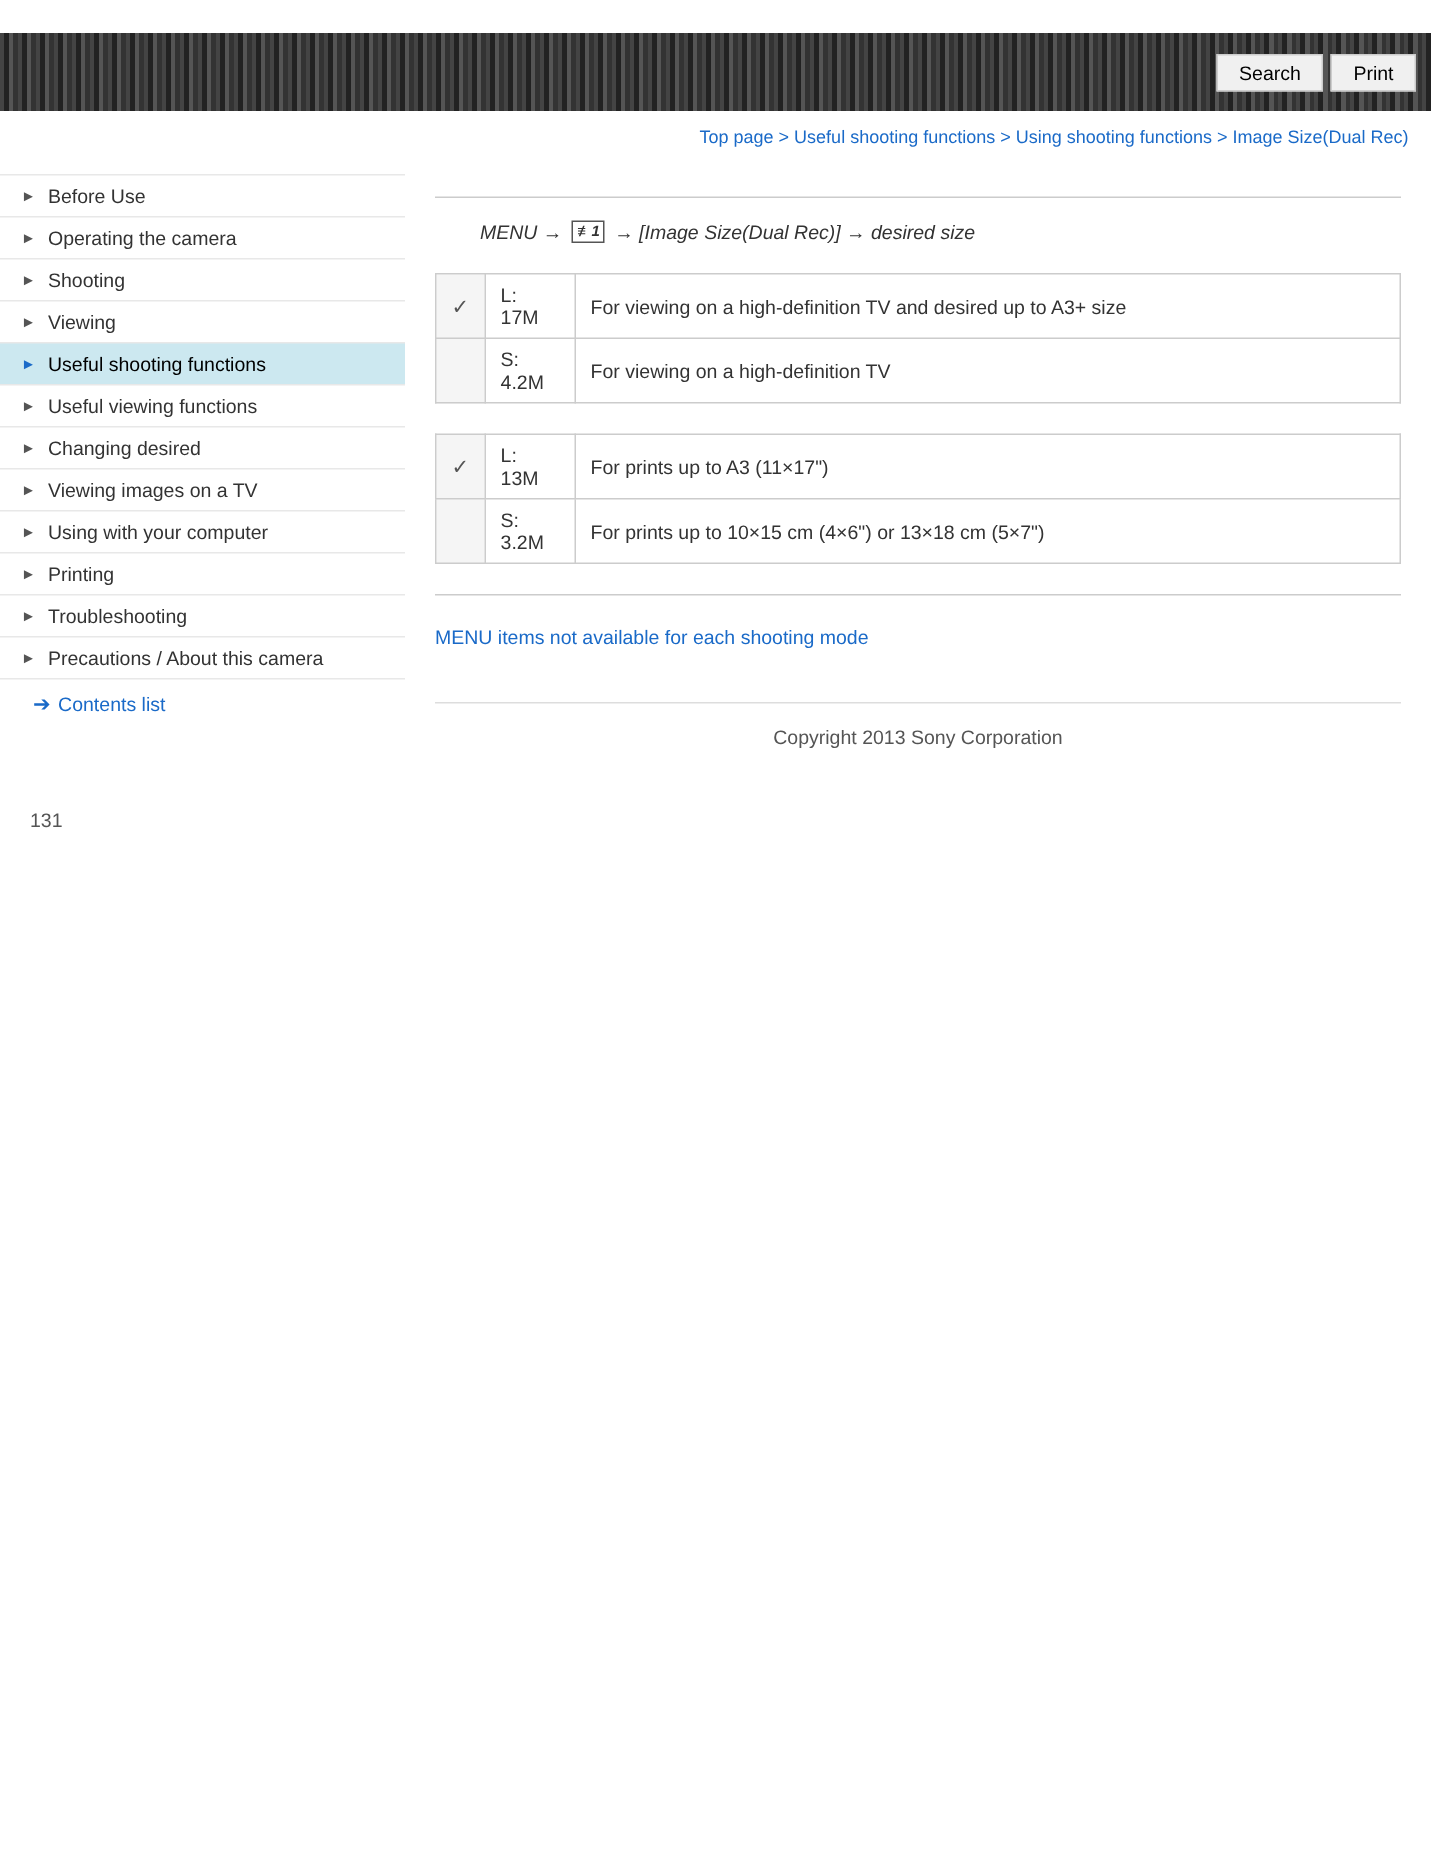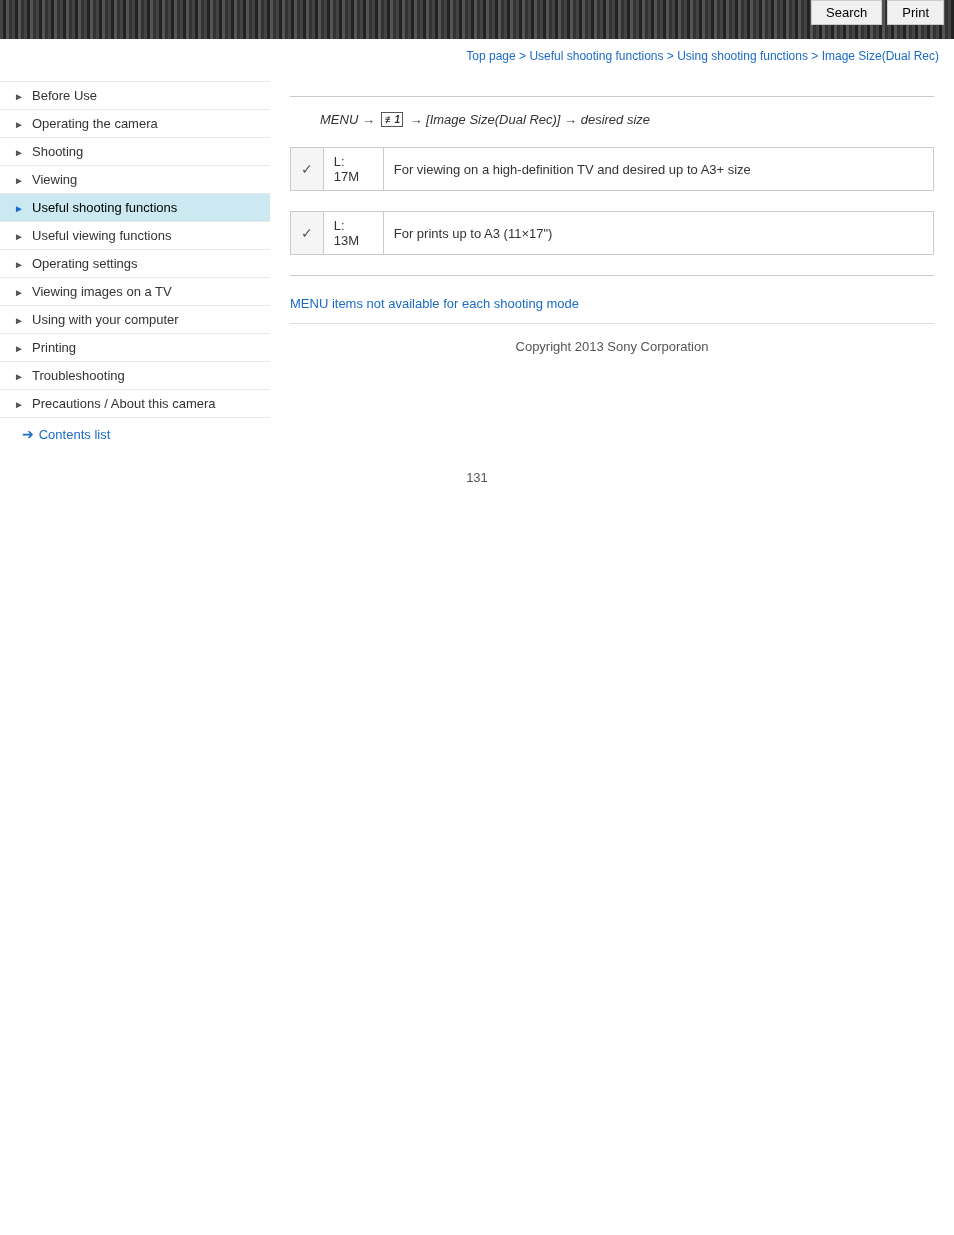--- a/index.html
+++ b/index.html
@@ -1,32 +1,33 @@
 <!DOCTYPE html>
 <html><head>
   <meta charset="utf-8">
   <style>
     * { box-sizing: border-box; margin: 0; padding: 0; }
     body { font-family: Arial, sans-serif; font-size: 13px; color: #333; background: #fff; width: 954px; min-height: 1235px; }
 
     
     .header-bar {
       width: 100%;
-      height: 39px;
+      height: 52px;
       background: repeating-linear-gradient(
         90deg,
         #444 0px, #444 3px,
         #222 3px, #222 6px,
         #555 6px, #555 9px,
         #333 9px, #333 12px
       );
       display: flex;
-      align-items: flex-start;
+      align-items: center;
       justify-content: flex-end;
       padding-right: 10px;
+      margin-top: 22px;
     }
     .header-btn {
       background: #f0f0f0;
       border: 1px solid #ccc;
       padding: 4px 14px;
       font-size: 13px;
       cursor: pointer;
       margin-left: 5px;
     }
 
@@ -182,26 +183,26 @@
       cursor: pointer;
     }
 
     
     .footer {
       text-align: center;
       font-size: 13px;
       color: #555;
       padding: 15px 0 10px 0;
       border-top: 1px solid #ddd;
-      margin-top: 12px;
+      margin-top: 36px;
     }
 
     
     .page-number {
-      text-align: center;
+      text-align: left;
       padding: 10px 20px;
       font-size: 13px;
       color: #555;
     }
   </style>
 </head>
 <body>
 
 <div class="header-bar">
   <button class="header-btn">Search</button>
@@ -241,21 +242,21 @@
     <div class="sidebar-item active">
       <span class="arrow" style="color:#1a6ac8;">►</span>
       <span>Useful shooting functions</span>
     </div>
     <div class="sidebar-item">
       <span class="arrow">►</span>
       <span>Useful viewing functions</span>
     </div>
     <div class="sidebar-item">
       <span class="arrow">►</span>
-      <span>Operating settings</span>
+      <span>Changing desired</span>
     </div>
     <div class="sidebar-item">
       <span class="arrow">►</span>
       <span>Viewing images on a TV</span>
     </div>
     <div class="sidebar-item">
       <span class="arrow">►</span>
       <span>Using with your computer</span>
     </div>
     <div class="sidebar-item">
@@ -291,33 +292,43 @@
     
     <table class="data-table">
       <tbody>
         <tr>
           <td class="check-cell">
             <span class="checkmark">✓</span>
           </td>
           <td class="size-cell">L: 17M</td>
           <td>For viewing on a high-definition TV and desired up to A3+ size</td>
         </tr>
+        <tr>
+          <td class="check-cell"></td>
+          <td class="size-cell">S: 4.2M</td>
+          <td>For viewing on a high-definition TV</td>
+        </tr>
       </tbody>
     </table>
 
     
     <table class="data-table">
       <tbody>
         <tr>
           <td class="check-cell">
             <span class="checkmark">✓</span>
           </td>
           <td class="size-cell">L: 13M</td>
           <td>For prints up to A3 (11×17")</td>
         </tr>
+        <tr>
+          <td class="check-cell"></td>
+          <td class="size-cell">S: 3.2M</td>
+          <td>For prints up to 10×15 cm (4×6") or 13×18 cm (5×7")</td>
+        </tr>
       </tbody>
     </table>
 
     <hr class="separator">
 
     <a href="#" class="bottom-link">MENU items not available for each shooting mode</a>
 
 
     <div class="footer">Copyright 2013 Sony Corporation</div>
 

